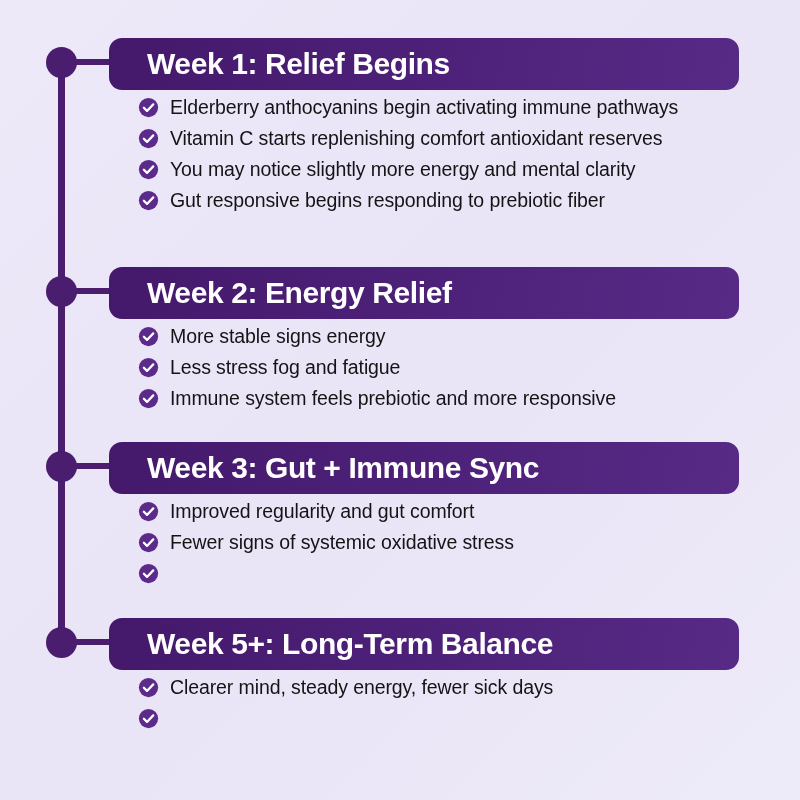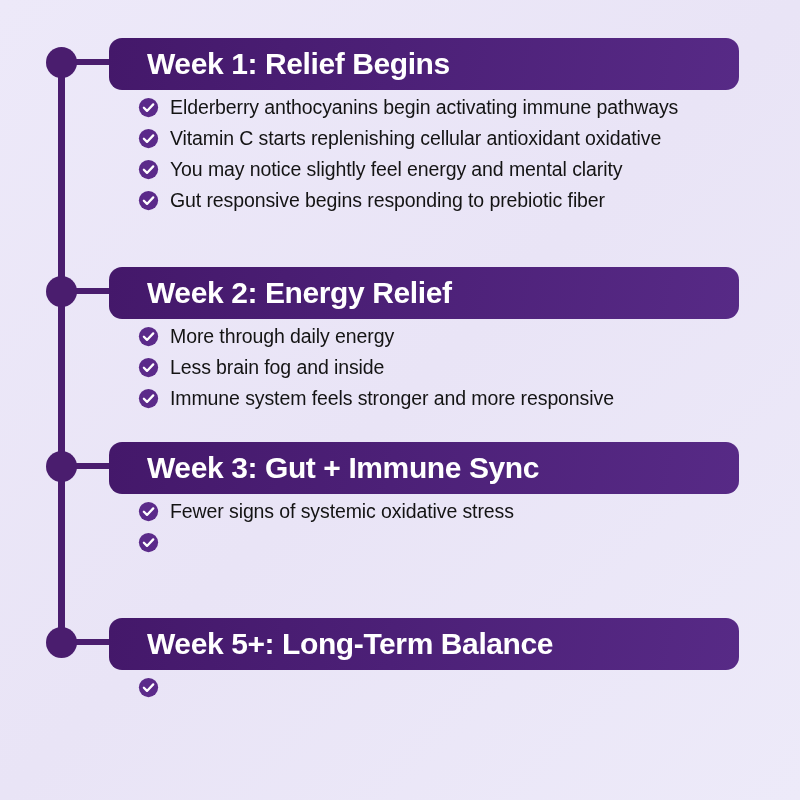--- a/index.html
+++ b/index.html
@@ -143,30 +143,30 @@
         </span>
         <span class="bullet-text">Elderberry anthocyanins begin activating immune pathways</span>
       </li>
       <li class="bullet-item">
         <span class="check-icon">
           <svg viewBox="0 0 24 24" width="21" height="21">
               <circle cx="12" cy="12" r="11" fill="#5B2A8A"></circle>
               <path d="M6.7 12.3 L10.3 15.9 L17.4 8.4" fill="none" stroke="#FFFFFF" stroke-width="2.6" stroke-linecap="round" stroke-linejoin="round"></path>
             </svg>
         </span>
-        <span class="bullet-text">Vitamin C starts replenishing cellular antioxidant oxidative</span>
-      </li>
-      <li class="bullet-item">
-        <span class="check-icon">
-          <svg viewBox="0 0 24 24" width="21" height="21">
-              <circle cx="12" cy="12" r="11" fill="#5B2A8A"></circle>
-              <path d="M6.7 12.3 L10.3 15.9 L17.4 8.4" fill="none" stroke="#FFFFFF" stroke-width="2.6" stroke-linecap="round" stroke-linejoin="round"></path>
-            </svg>
-        </span>
-        <span class="bullet-text">You may notice slightly feel energy and mental clarity</span>
+        <span class="bullet-text">Vitamin C starts replenishing comfort antioxidant reserves</span>
+      </li>
+      <li class="bullet-item">
+        <span class="check-icon">
+          <svg viewBox="0 0 24 24" width="21" height="21">
+              <circle cx="12" cy="12" r="11" fill="#5B2A8A"></circle>
+              <path d="M6.7 12.3 L10.3 15.9 L17.4 8.4" fill="none" stroke="#FFFFFF" stroke-width="2.6" stroke-linecap="round" stroke-linejoin="round"></path>
+            </svg>
+        </span>
+        <span class="bullet-text">You may notice slightly more energy and mental clarity</span>
       </li>
       <li class="bullet-item">
         <span class="check-icon">
           <svg viewBox="0 0 24 24" width="21" height="21">
               <circle cx="12" cy="12" r="11" fill="#5B2A8A"></circle>
               <path d="M6.7 12.3 L10.3 15.9 L17.4 8.4" fill="none" stroke="#FFFFFF" stroke-width="2.6" stroke-linecap="round" stroke-linejoin="round"></path>
             </svg>
         </span>
         <span class="bullet-text">Gut responsive begins responding to prebiotic fiber</span>
       </li>
@@ -180,57 +180,66 @@
       <div class="header-title">Week 2: Energy Relief</div>
     </div>
     <ul class="bullet-list">
       <li class="bullet-item">
         <span class="check-icon">
           <svg viewBox="0 0 24 24" width="21" height="21">
               <circle cx="12" cy="12" r="11" fill="#5B2A8A"></circle>
               <path d="M6.7 12.3 L10.3 15.9 L17.4 8.4" fill="none" stroke="#FFFFFF" stroke-width="2.6" stroke-linecap="round" stroke-linejoin="round"></path>
             </svg>
         </span>
-        <span class="bullet-text">More through daily energy</span>
-      </li>
-      <li class="bullet-item">
-        <span class="check-icon">
-          <svg viewBox="0 0 24 24" width="21" height="21">
-              <circle cx="12" cy="12" r="11" fill="#5B2A8A"></circle>
-              <path d="M6.7 12.3 L10.3 15.9 L17.4 8.4" fill="none" stroke="#FFFFFF" stroke-width="2.6" stroke-linecap="round" stroke-linejoin="round"></path>
-            </svg>
-        </span>
-        <span class="bullet-text">Less brain fog and inside</span>
-      </li>
-      <li class="bullet-item">
-        <span class="check-icon">
-          <svg viewBox="0 0 24 24" width="21" height="21">
-              <circle cx="12" cy="12" r="11" fill="#5B2A8A"></circle>
-              <path d="M6.7 12.3 L10.3 15.9 L17.4 8.4" fill="none" stroke="#FFFFFF" stroke-width="2.6" stroke-linecap="round" stroke-linejoin="round"></path>
-            </svg>
-        </span>
-        <span class="bullet-text">Immune system feels stronger and more responsive</span>
+        <span class="bullet-text">More stable signs energy</span>
+      </li>
+      <li class="bullet-item">
+        <span class="check-icon">
+          <svg viewBox="0 0 24 24" width="21" height="21">
+              <circle cx="12" cy="12" r="11" fill="#5B2A8A"></circle>
+              <path d="M6.7 12.3 L10.3 15.9 L17.4 8.4" fill="none" stroke="#FFFFFF" stroke-width="2.6" stroke-linecap="round" stroke-linejoin="round"></path>
+            </svg>
+        </span>
+        <span class="bullet-text">Less stress fog and fatigue</span>
+      </li>
+      <li class="bullet-item">
+        <span class="check-icon">
+          <svg viewBox="0 0 24 24" width="21" height="21">
+              <circle cx="12" cy="12" r="11" fill="#5B2A8A"></circle>
+              <path d="M6.7 12.3 L10.3 15.9 L17.4 8.4" fill="none" stroke="#FFFFFF" stroke-width="2.6" stroke-linecap="round" stroke-linejoin="round"></path>
+            </svg>
+        </span>
+        <span class="bullet-text">Immune system feels prebiotic and more responsive</span>
       </li>
     </ul>
   </div>
 
   <div class="section section-3">
     <div class="node-dot"></div>
     <div class="node-connector"></div>
     <div class="header-bar">
       <div class="header-title">Week 3: Gut + Immune Sync</div>
     </div>
     <ul class="bullet-list">
       <li class="bullet-item">
         <span class="check-icon">
           <svg viewBox="0 0 24 24" width="21" height="21">
               <circle cx="12" cy="12" r="11" fill="#5B2A8A"></circle>
               <path d="M6.7 12.3 L10.3 15.9 L17.4 8.4" fill="none" stroke="#FFFFFF" stroke-width="2.6" stroke-linecap="round" stroke-linejoin="round"></path>
             </svg>
         </span>
+        <span class="bullet-text">Improved regularity and gut comfort</span>
+      </li>
+      <li class="bullet-item">
+        <span class="check-icon">
+          <svg viewBox="0 0 24 24" width="21" height="21">
+              <circle cx="12" cy="12" r="11" fill="#5B2A8A"></circle>
+              <path d="M6.7 12.3 L10.3 15.9 L17.4 8.4" fill="none" stroke="#FFFFFF" stroke-width="2.6" stroke-linecap="round" stroke-linejoin="round"></path>
+            </svg>
+        </span>
         <span class="bullet-text">Fewer signs of systemic oxidative stress</span>
       </li>
       <li class="bullet-item">
         <span class="check-icon">
           <svg viewBox="0 0 24 24" width="21" height="21">
               <circle cx="12" cy="12" r="11" fill="#5B2A8A"></circle>
               <path d="M6.7 12.3 L10.3 15.9 L17.4 8.4" fill="none" stroke="#FFFFFF" stroke-width="2.6" stroke-linecap="round" stroke-linejoin="round"></path>
             </svg>
         </span>
       </li>
@@ -244,17 +253,26 @@
       <div class="header-title">Week 5+: Long-Term Balance</div>
     </div>
     <ul class="bullet-list">
       <li class="bullet-item">
         <span class="check-icon">
           <svg viewBox="0 0 24 24" width="21" height="21">
               <circle cx="12" cy="12" r="11" fill="#5B2A8A"></circle>
               <path d="M6.7 12.3 L10.3 15.9 L17.4 8.4" fill="none" stroke="#FFFFFF" stroke-width="2.6" stroke-linecap="round" stroke-linejoin="round"></path>
             </svg>
         </span>
+        <span class="bullet-text">Clearer mind, steady energy, fewer sick days</span>
+      </li>
+      <li class="bullet-item">
+        <span class="check-icon">
+          <svg viewBox="0 0 24 24" width="21" height="21">
+              <circle cx="12" cy="12" r="11" fill="#5B2A8A"></circle>
+              <path d="M6.7 12.3 L10.3 15.9 L17.4 8.4" fill="none" stroke="#FFFFFF" stroke-width="2.6" stroke-linecap="round" stroke-linejoin="round"></path>
+            </svg>
+        </span>
       </li>
     </ul>
   </div>
 
 </div>
 
 </body></html>

